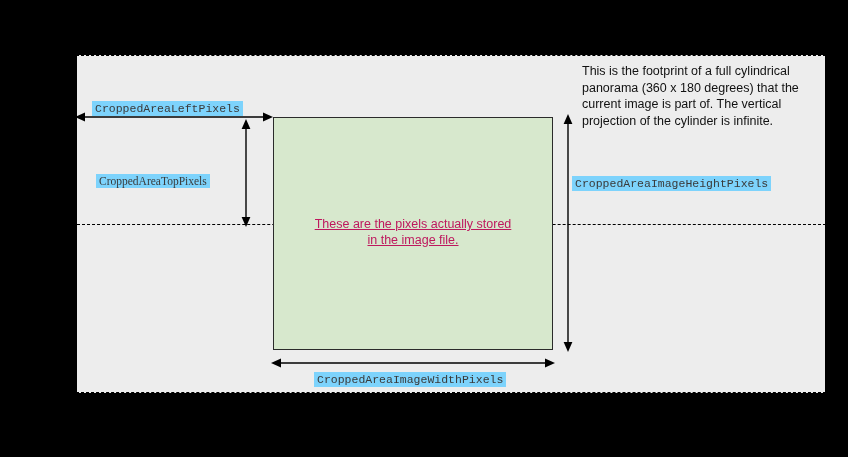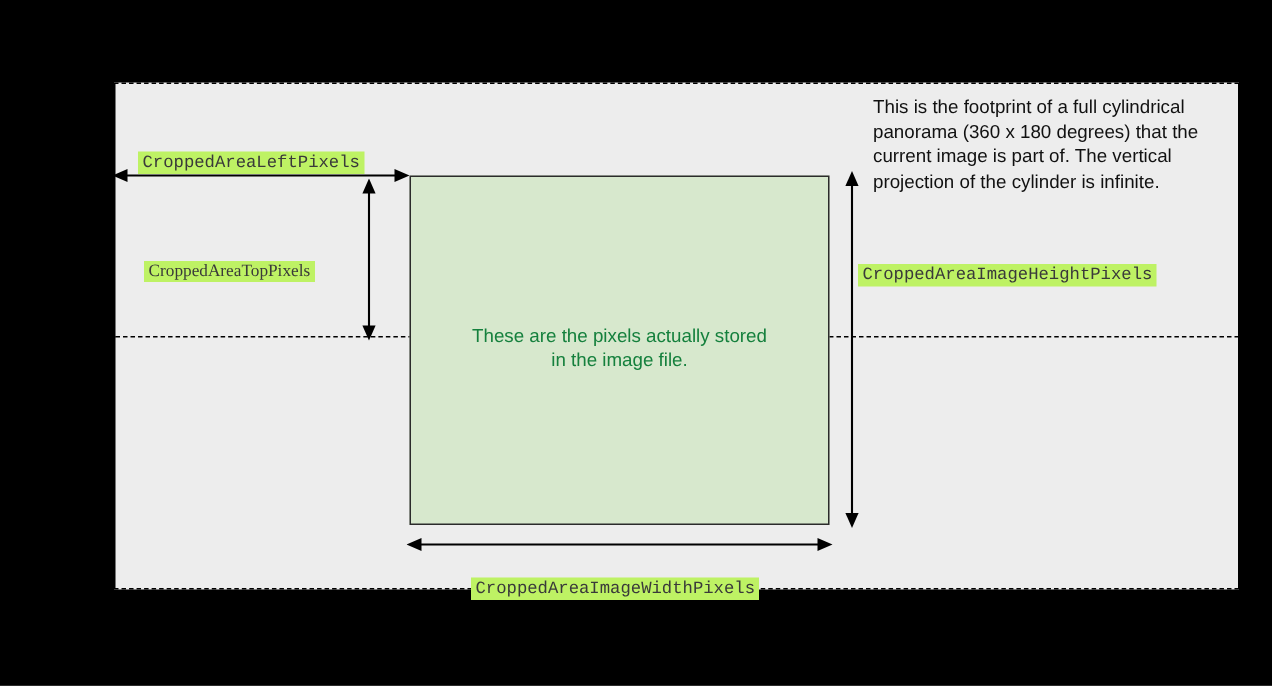--- a/index.html
+++ b/index.html
@@ -77,22 +77,23 @@
     border: 1.8px solid #2b2b2b;
     box-sizing: border-box;
   }
   #stored-pixels-caption {
     position: absolute;
     left: 0;
     right: 0;
     top: 98px;
     text-align: center;
     font-size: 12.5px;
-    color: #15803d;
+    color: #be185d;
     line-height: 16px;
+    text-decoration: underline;
   }
 
   
   #cylinder-note {
     position: absolute;
     left: 582px;
     top: 63px;
     width: 240px;
     font-size: 12.5px;
     line-height: 16.5px;
@@ -105,27 +106,27 @@
   }
   .arrow-h svg, .arrow-v svg { display: block; }
 
   
   .measure-label {
     position: absolute;
     font-family: "Liberation Mono", "DejaVu Sans Mono", monospace;
     font-size: 11.5px;
     color: #3a3a3a;
     white-space: nowrap;
-    background: #bef264;
+    background: #7dd3fc;
     padding: 1px 3px;
   }
   #label-left-pixels  { left: 92px;  top: 101px; }
   #label-top-pixels   { left: 96px;  top: 174px; font-family: Liberation Serif, serif; }
   #label-height-pixels{ left: 572px; top: 176px; }
-  #label-width-pixels { left: 314px; top: 385px; }
+  #label-width-pixels { left: 314px; top: 372px; }
 </style>
 </head>
 <body>
 
 <div id="canvas">
 
   <div id="panorama-footprint"></div>
 
   <div class="equator-solid-left"></div>
   <div class="equator-stub"></div>

